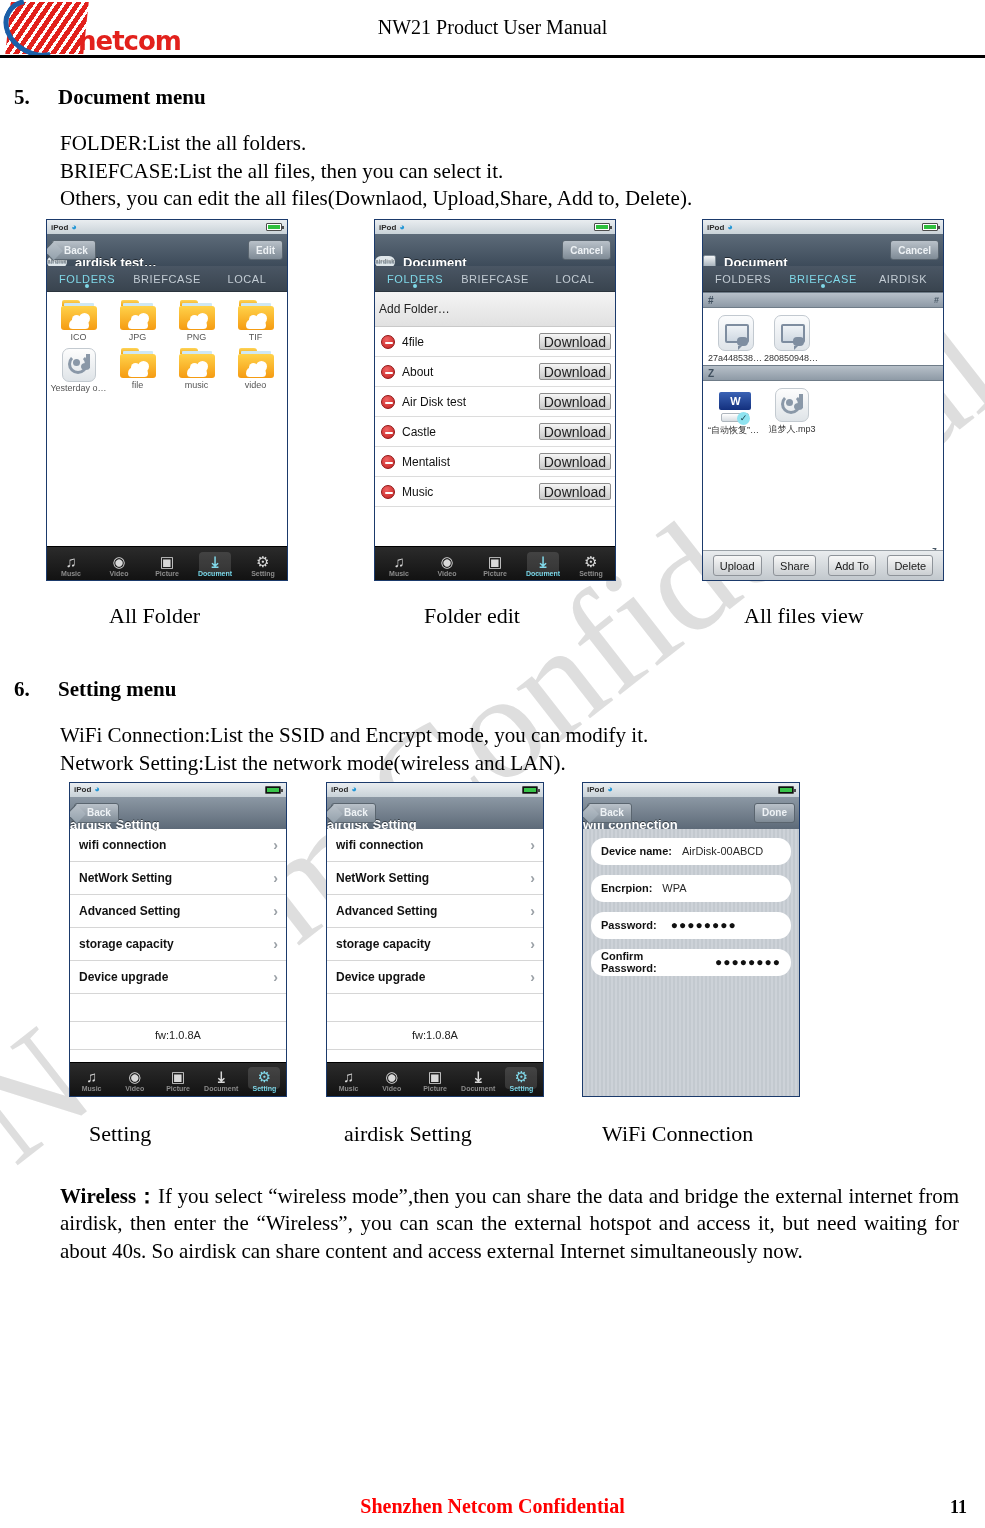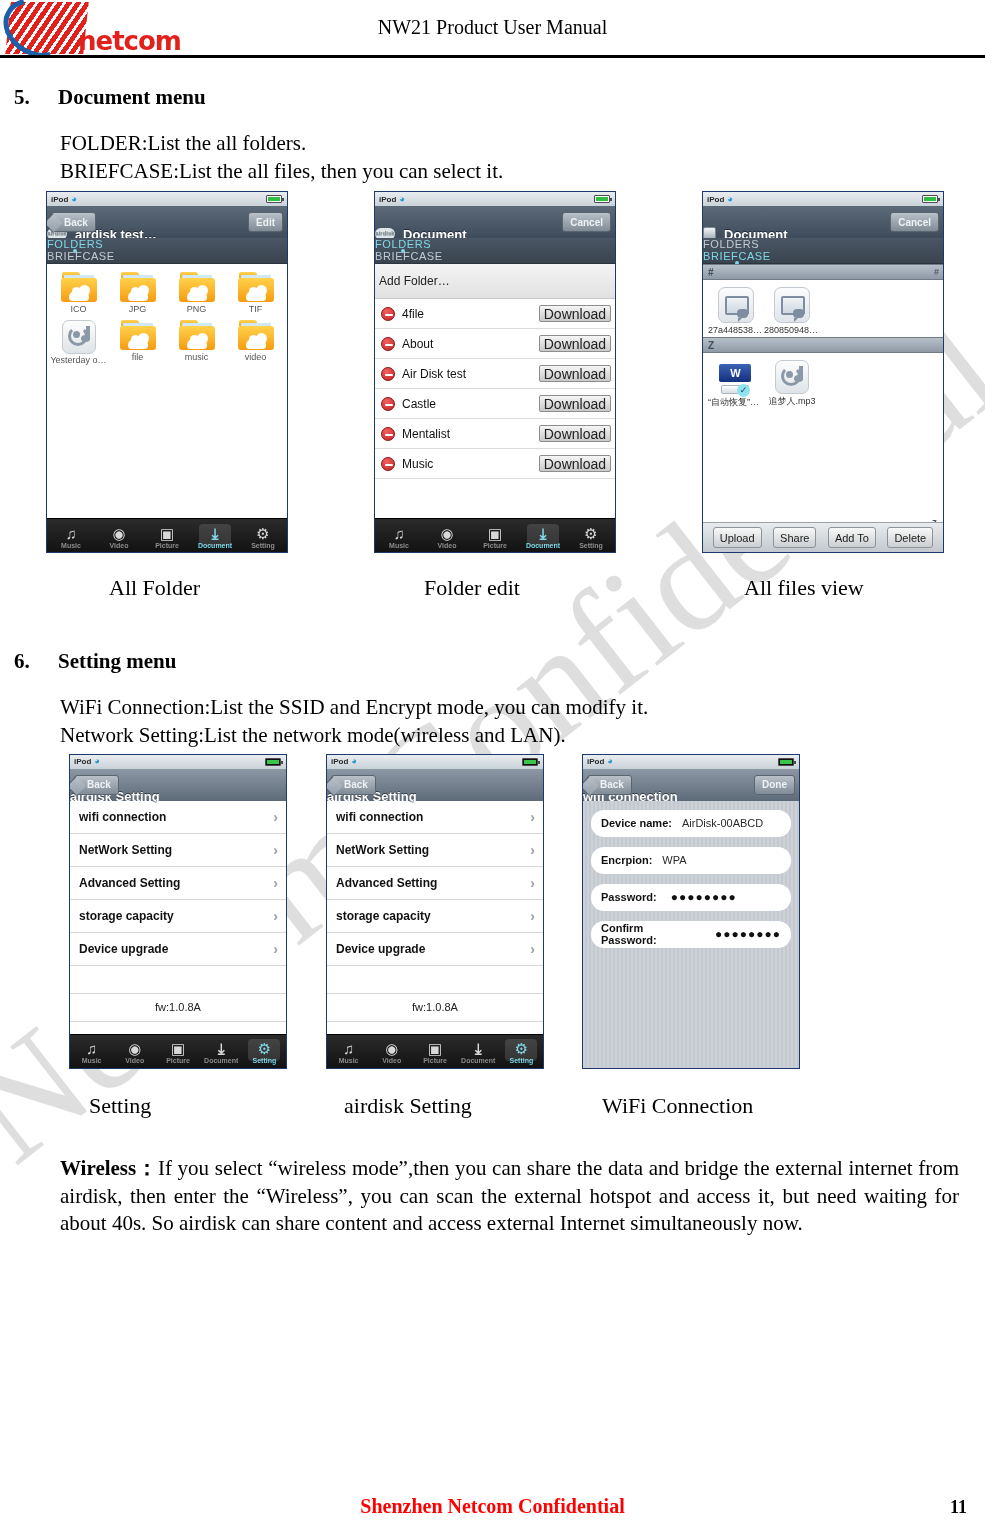--- a/index.html
+++ b/index.html
@@ -202,24 +202,23 @@
   }
   .disk-badge {
     width: 13px; height: 14px; border-radius: 2px;
     background: linear-gradient(#f2f5f7, #9aa7b2);
     border: 1px solid #7c8994;
   }
 
   .tabstrip {
     height: 26px;
     background: linear-gradient(#4a5664, #39444f);
-    display: flex; align-items: flex-start;
+    display: flex; align-items: center;
     position: relative;
     border-bottom: 1px solid #2b343d;
-    flex-direction: column;
   }
   .tabstrip .tab {
     flex: 1; text-align: center;
     color: #c3ccd4; font-size: 11px; letter-spacing: .6px;
     position: relative;
   }
   .tabstrip .tab.active { color: #7fd8e8; }
   .tabstrip .tab.active::after {
     content:''; position:absolute;
     left: 50%; bottom: -3px; margin-left:-2px;
@@ -495,20 +494,21 @@
 <div class="content">
 
 
   <div class="section">
     <div class="section-num">5.</div>
     <div class="section-title">Document menu</div>
   </div>
 
   <div class="para first">FOLDER:List the all folders.</div>
   <div class="para">BRIEFCASE:List the all files, then you can select it.</div>
+  <div class="para">Others, you can edit the all files(Downlaod, Upload,Share, Add to, Delete).</div>
 
   <div class="phone-row">
 
     <div class="phone" style="left:32px; top:0; width:242px; height:362px;">
       <div class="ios-status">
         <span class="ipod">iPod</span>
         <span class="wifi-glyph">◕</span>
         <span class="batt"></span>
       </div>
       <div class="navbar">

